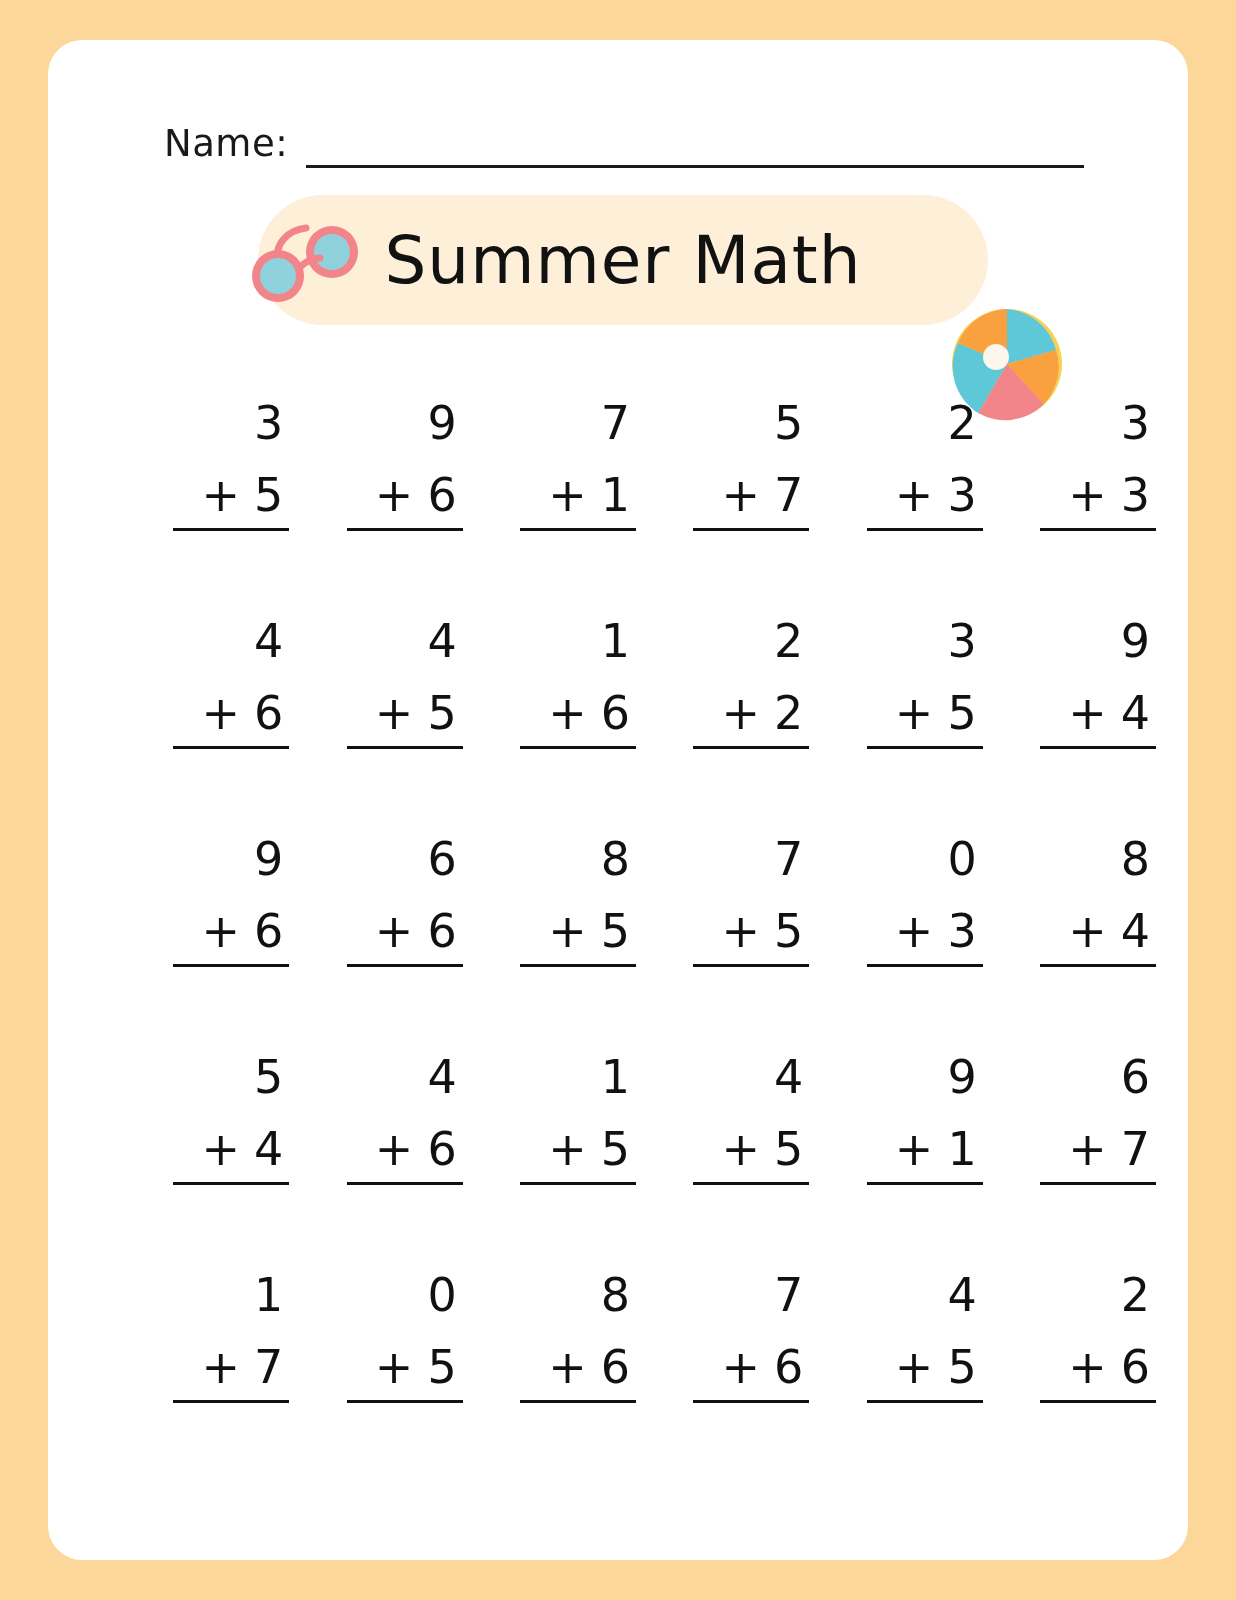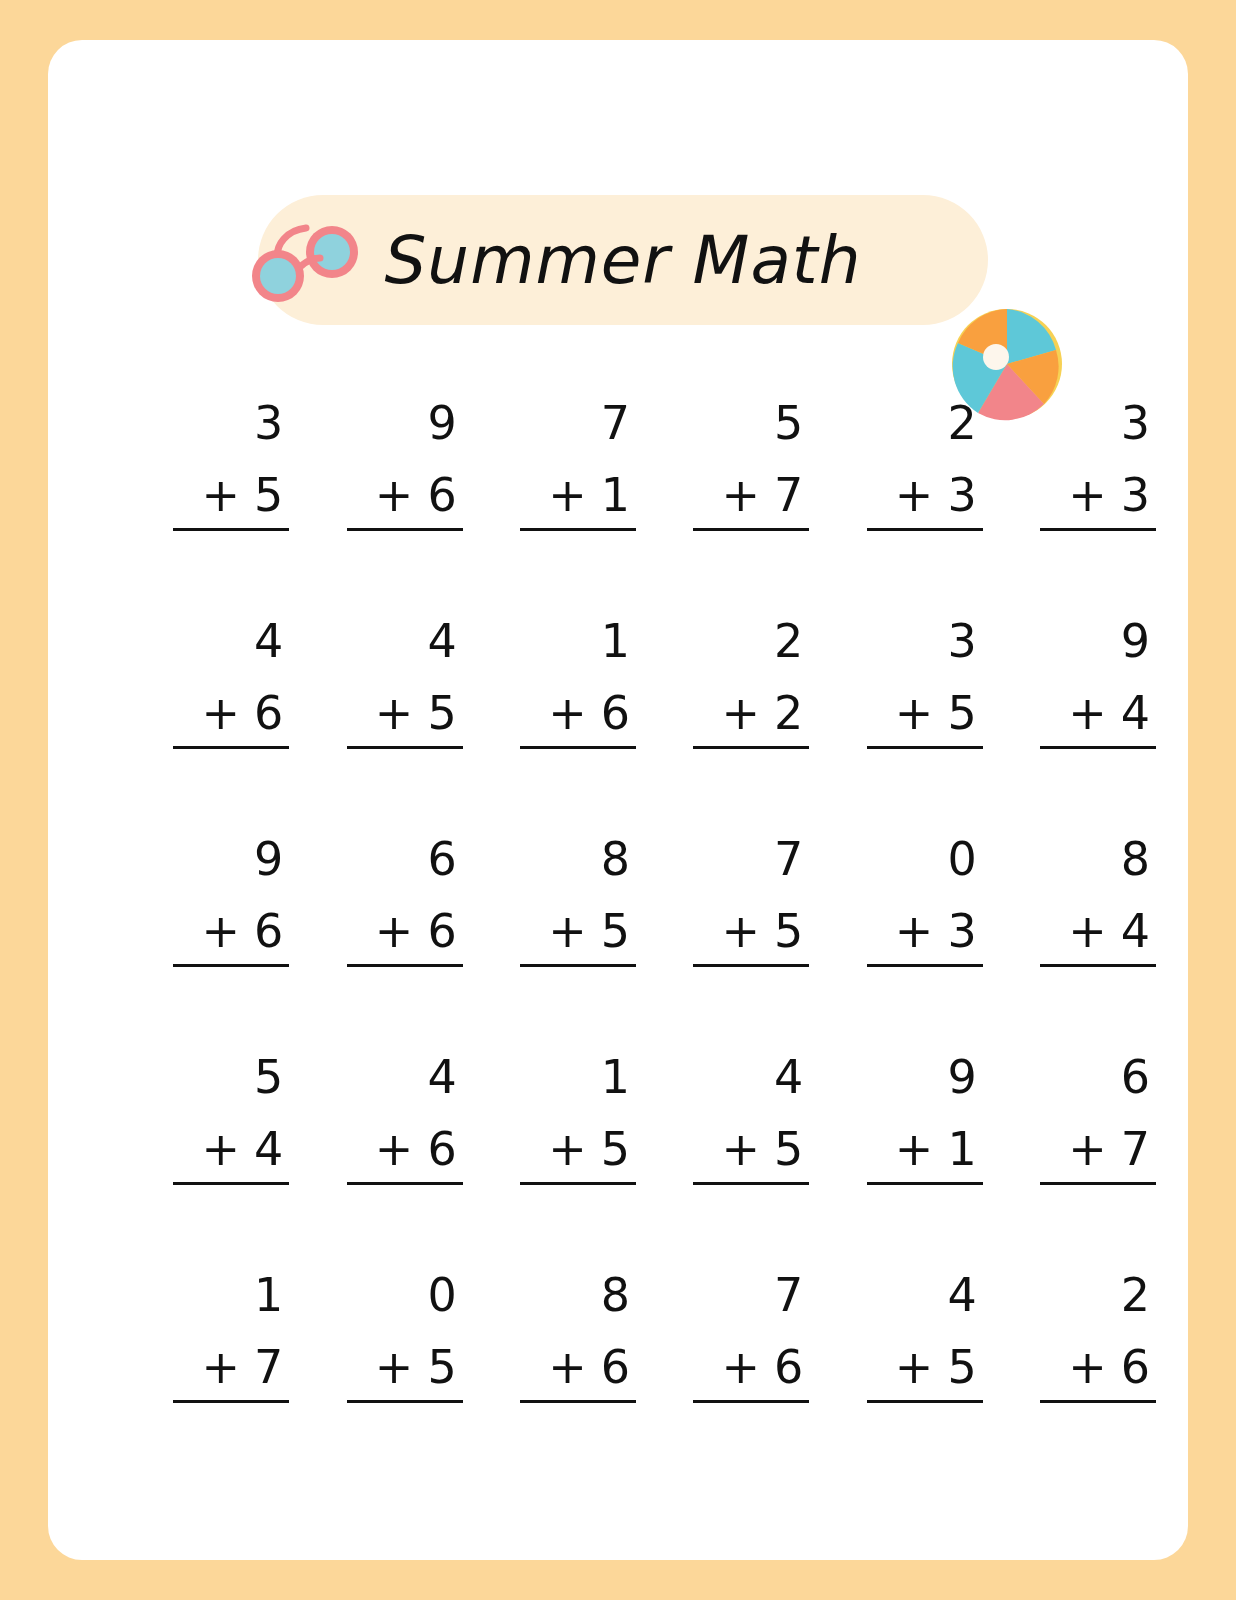--- a/index.html
+++ b/index.html
@@ -62,21 +62,20 @@
     width: 650px;
     height: 100px;
     display: flex;
     align-items: center;
     justify-content: center;
     font-family: "DejaVu Sans", sans-serif;
     font-size: 66px;
     color: #111111;
     letter-spacing: 1px;
     white-space: nowrap;
-    font-style: italic;
   }
   .sunglasses {
     position: absolute;
     left: 196px;
     top: 178px;
     width: 140px;
     height: 100px;
   }
   .beachball {
     position: absolute;
@@ -125,20 +124,24 @@
     margin-top: 10px;
     width: 116px;
     border-bottom: 3px solid #111111;
   }
 </style>
 </head>
 <body>
 
 <div class="page">
 
+  <div class="name-row">
+    <div class="name-label">Name:</div>
+    <div class="name-line"></div>
+  </div>
 
   <div class="title-band"></div>
 
   <svg class="sunglasses" viewBox="0 0 140 100">
     <path d="M34 44 C30 26 44 12 62 10" stroke="#f2858a" stroke-width="7" fill="none" stroke-linecap="round"></path>
     <circle cx="34" cy="58" r="26" fill="#f2858a"></circle>
     <circle cx="34" cy="58" r="18" fill="#8fd2dd"></circle>
     <circle cx="88" cy="34" r="26" fill="#f2858a"></circle>
     <circle cx="88" cy="34" r="18" fill="#8fd2dd"></circle>
     <path d="M57 48 C64 42 70 40 76 40" stroke="#f2858a" stroke-width="7" fill="none" stroke-linecap="round"></path>

